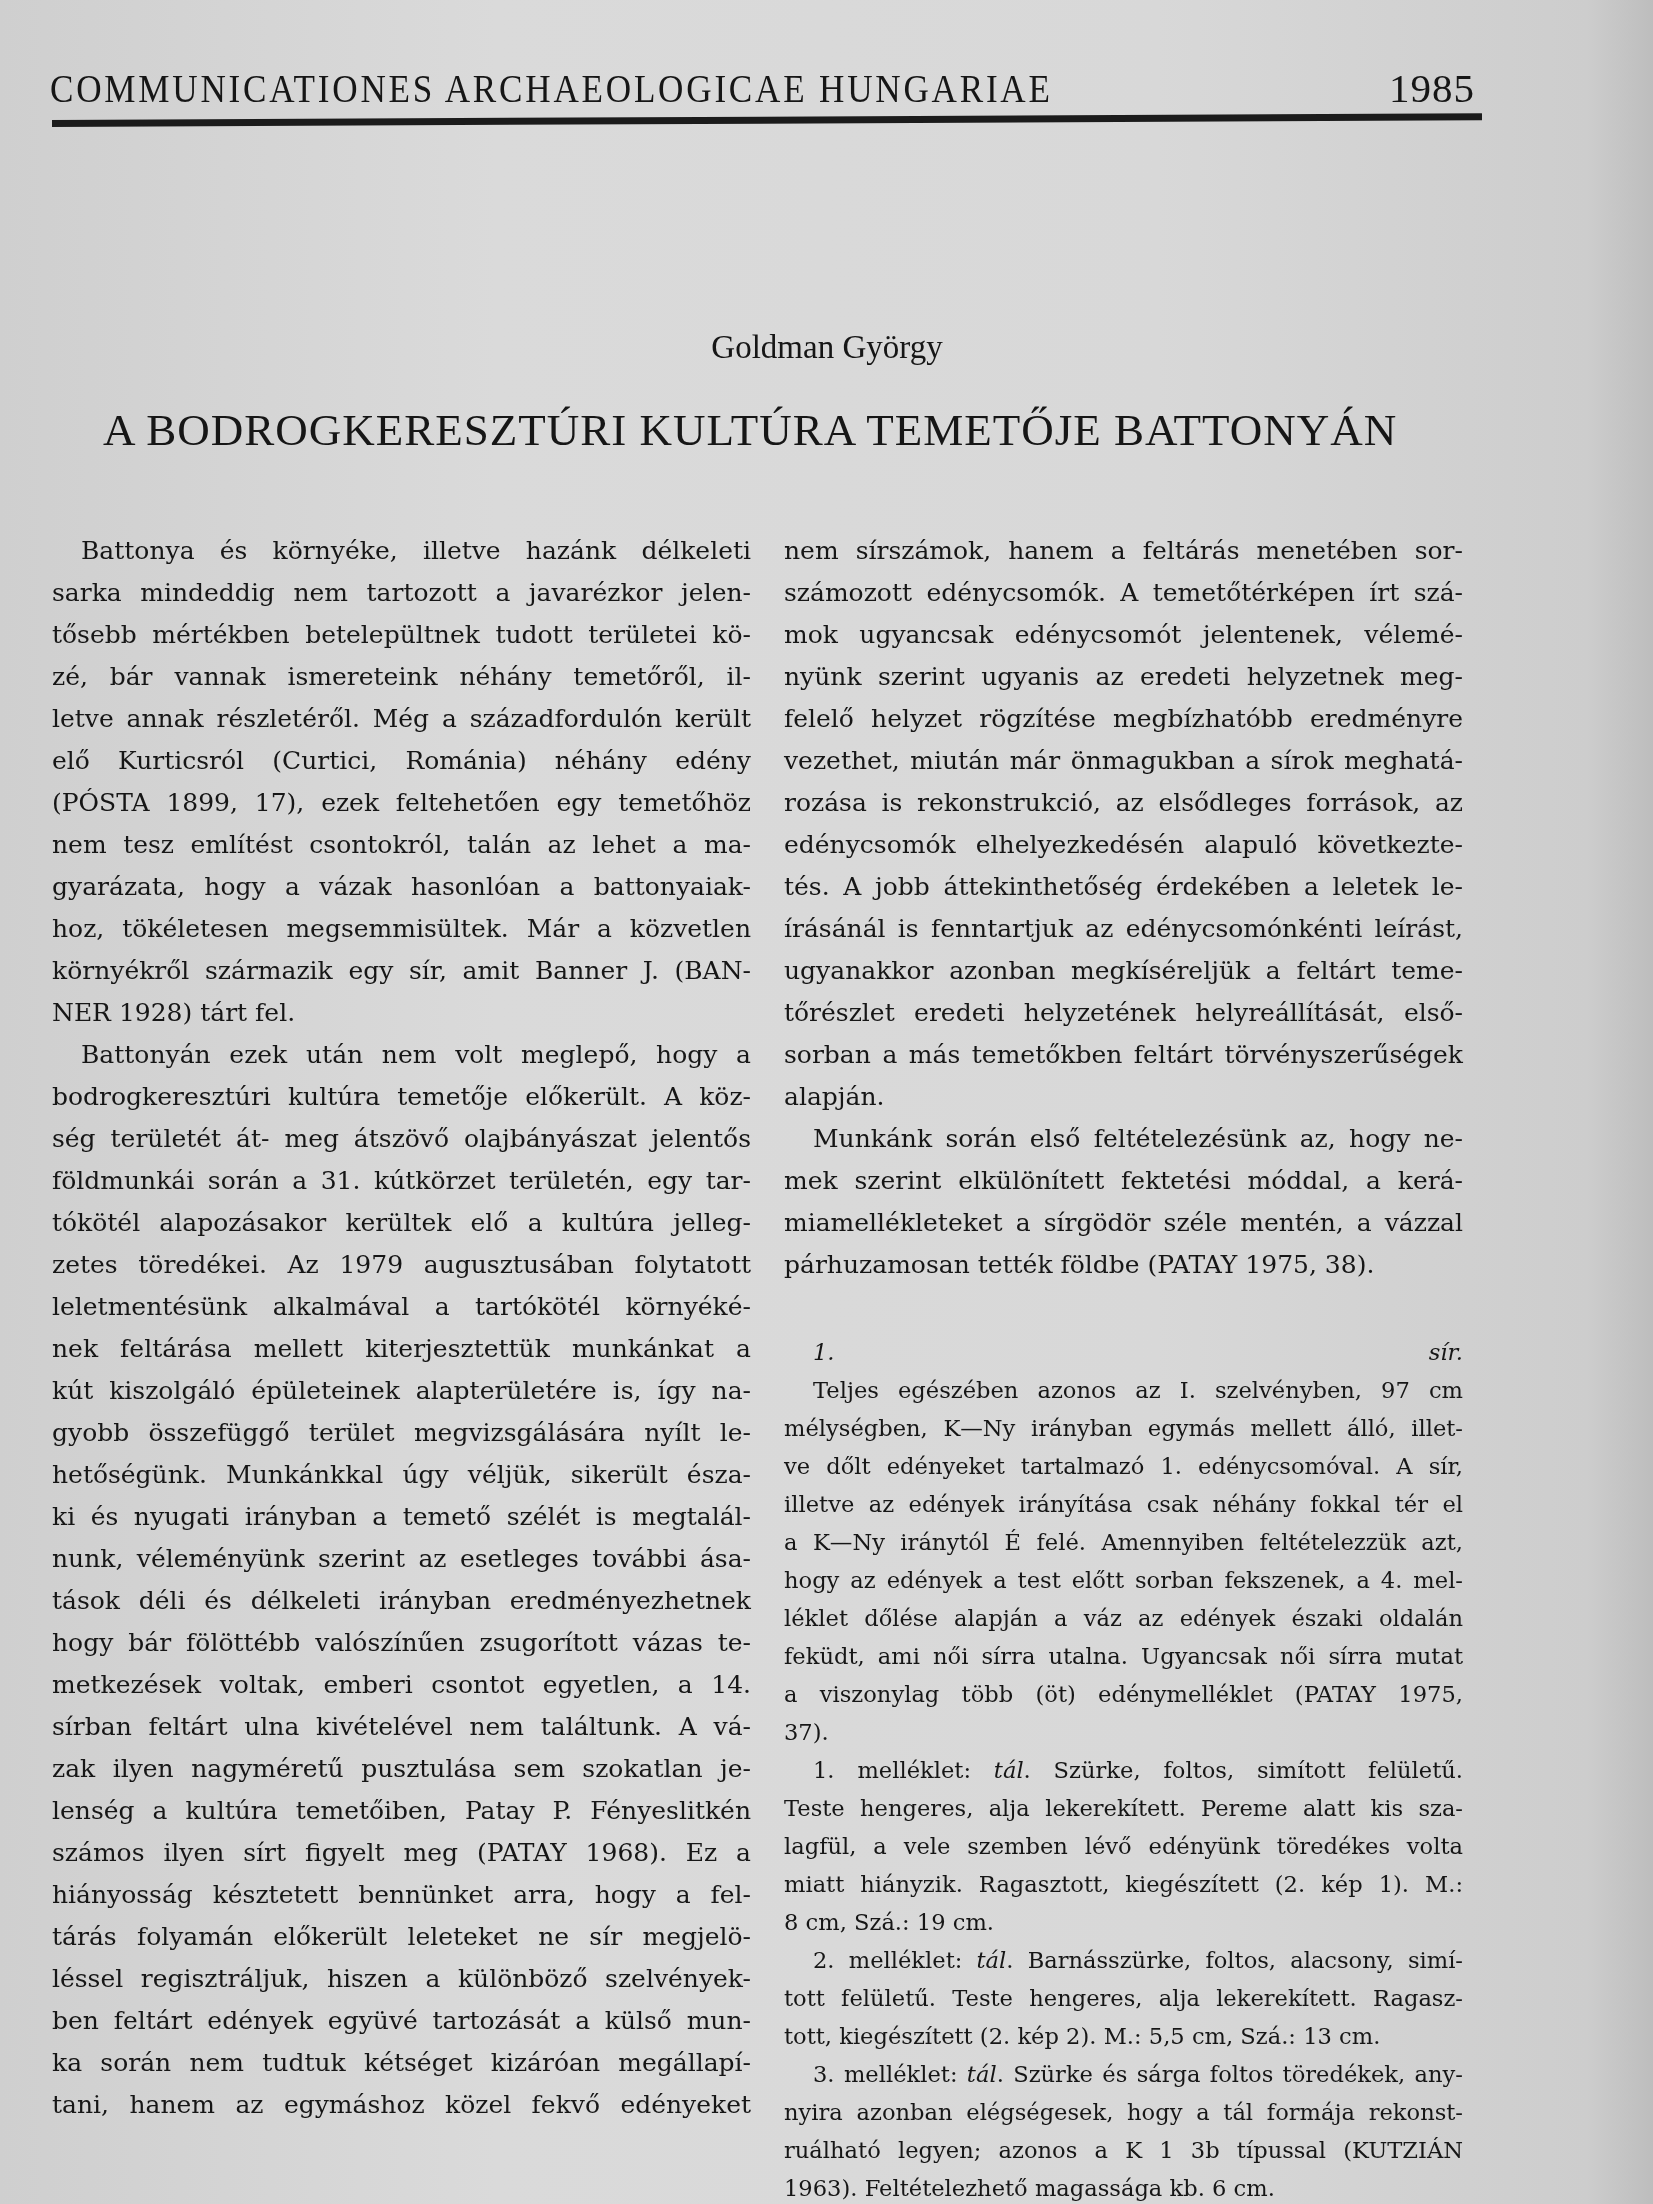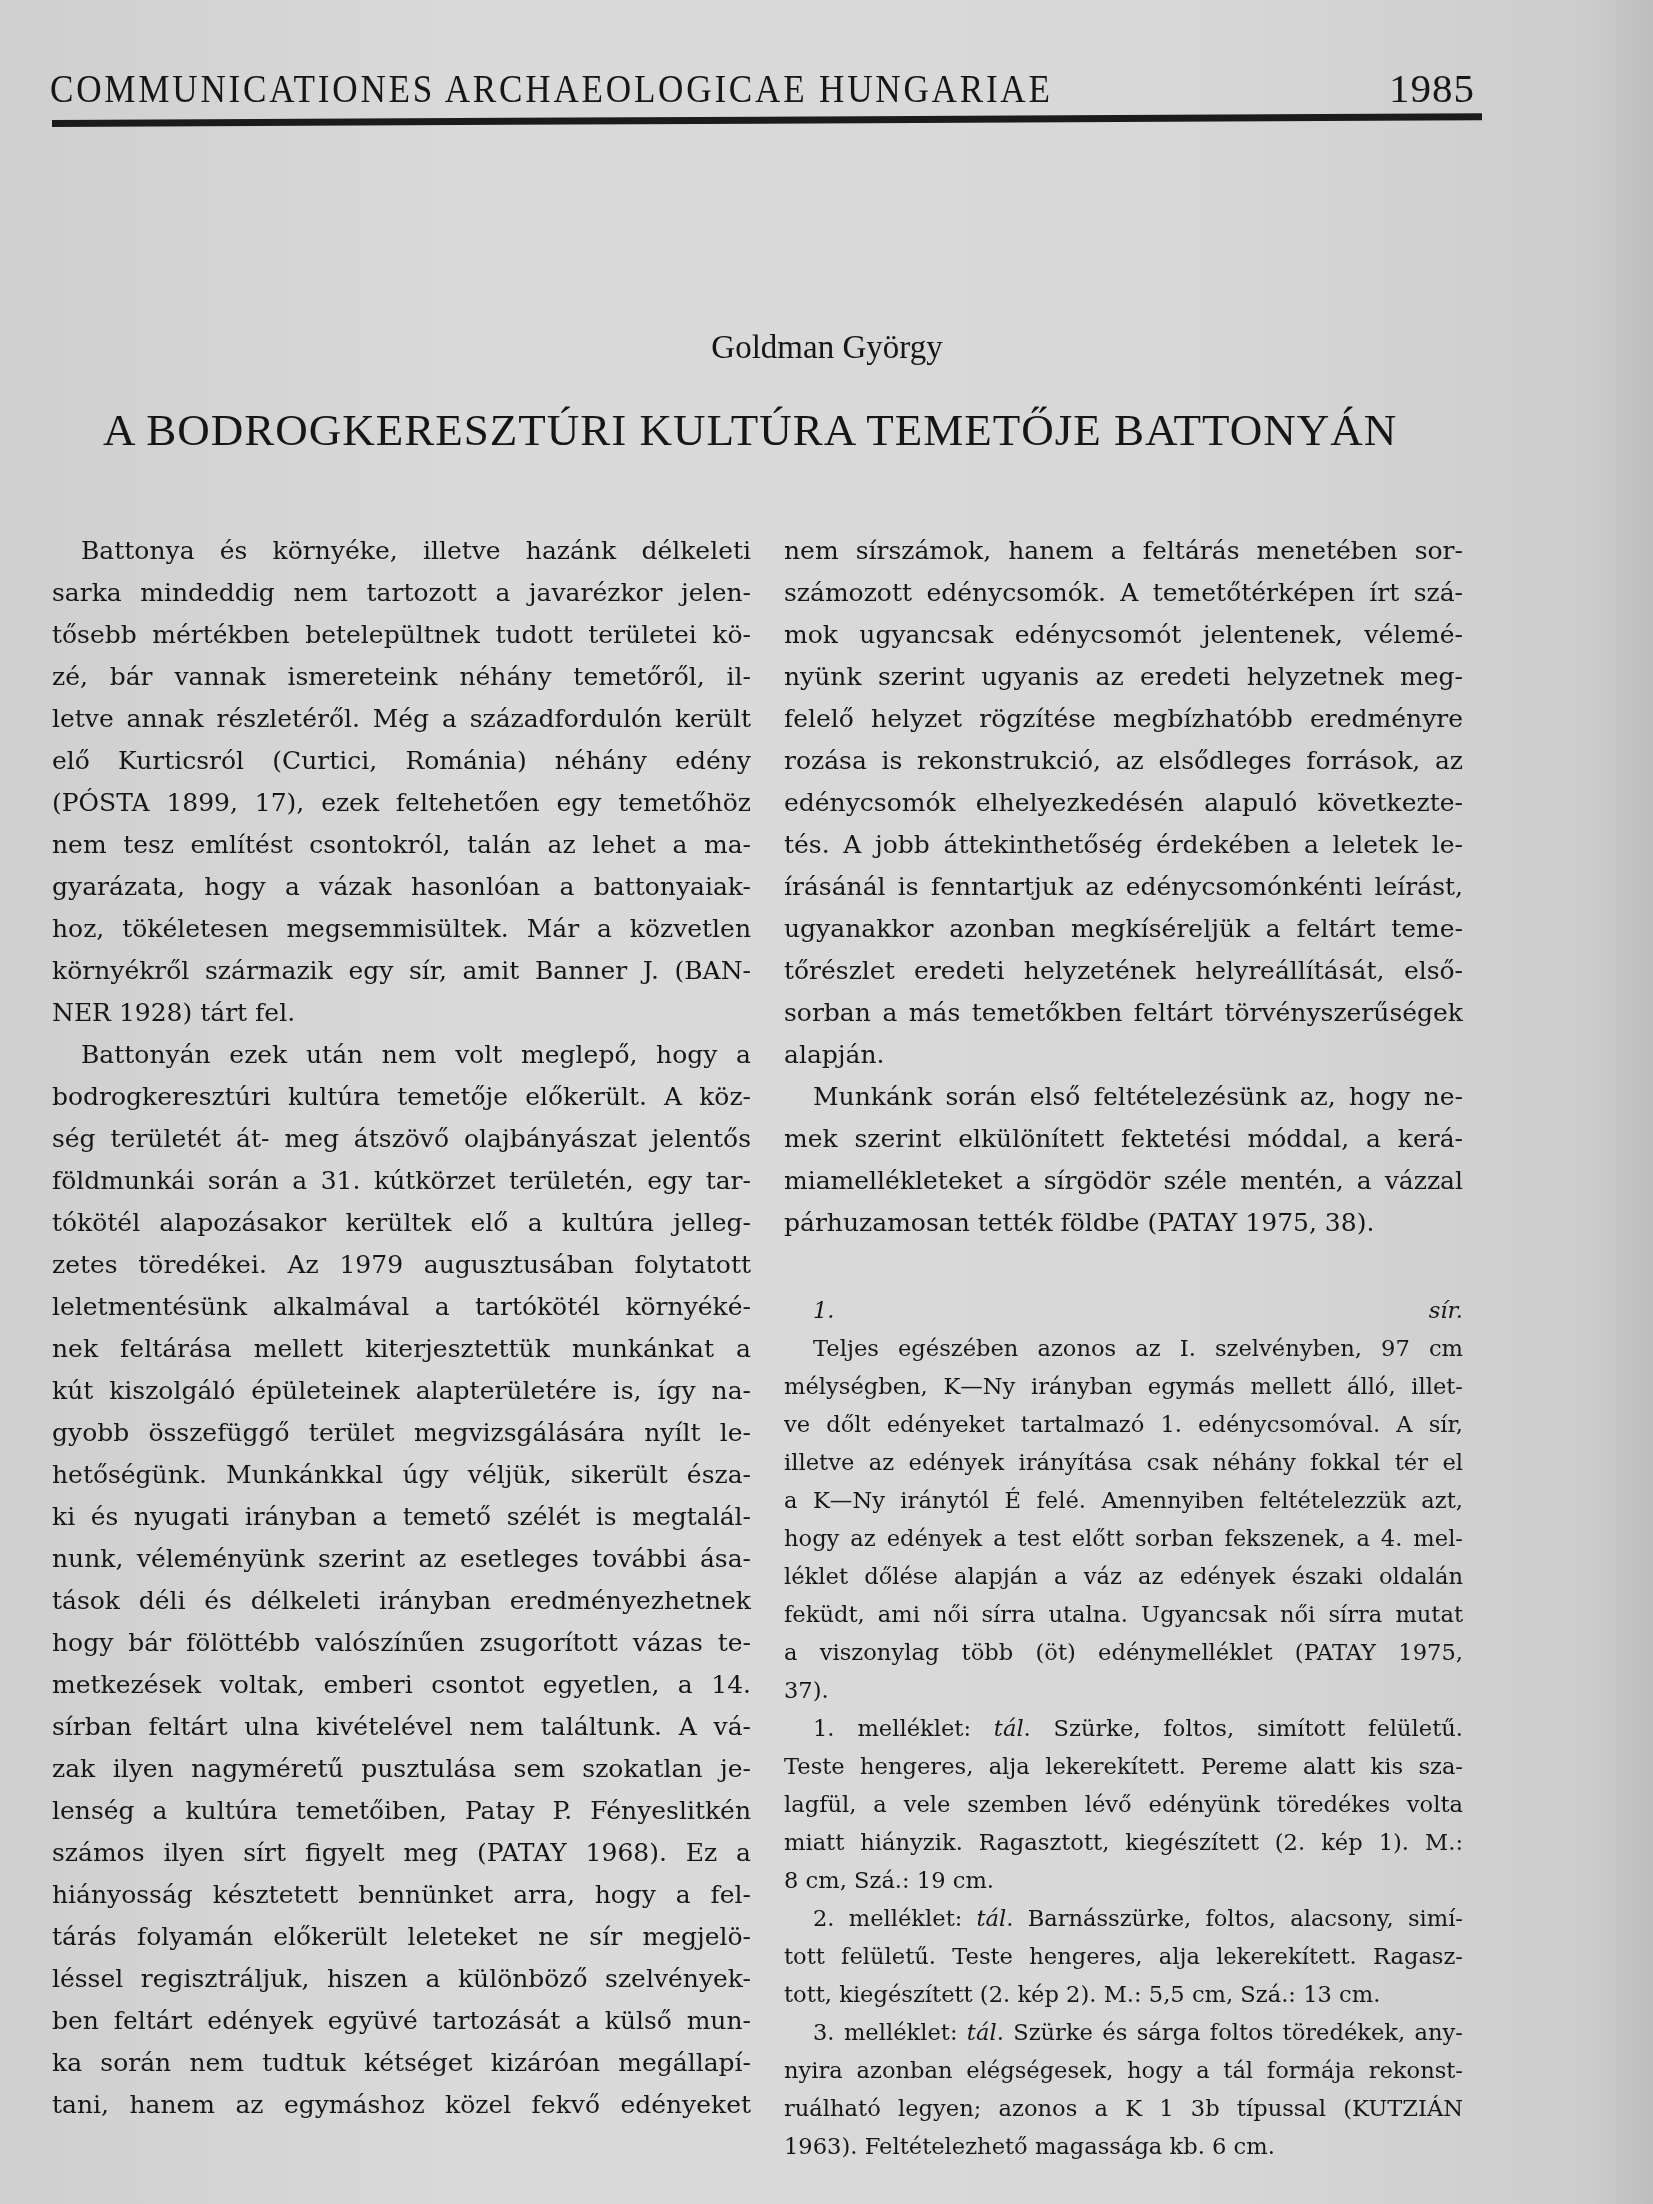--- a/index.html
+++ b/index.html
@@ -121,20 +121,21 @@
     </div>
   </div>
 
   <div class="col col-right">
     <div>
       <span class="line">nem sírszámok, hanem a feltárás menetében sor-</span>
       <span class="line">számozott edénycsomók. A temetőtérképen írt szá-</span>
       <span class="line">mok ugyancsak edénycsomót jelentenek, vélemé-</span>
       <span class="line">nyünk szerint ugyanis az eredeti helyzetnek meg-</span>
       <span class="line">felelő helyzet rögzítése megbízhatóbb eredményre</span>
+      <span class="line">vezethet, miután már önmagukban a sírok meghatá-</span>
       <span class="line">rozása is rekonstrukció, az elsődleges források, az</span>
       <span class="line">edénycsomók elhelyezkedésén alapuló következte-</span>
       <span class="line">tés. A jobb áttekinthetőség érdekében a leletek le-</span>
       <span class="line">írásánál is fenntartjuk az edénycsomónkénti leírást,</span>
       <span class="line">ugyanakkor azonban megkíséreljük a feltárt teme-</span>
       <span class="line">tőrészlet eredeti helyzetének helyreállítását, első-</span>
       <span class="line">sorban a más temetőkben feltárt törvényszerűségek</span>
       <span class="line last">alapján.</span>
     </div>
     <div>

